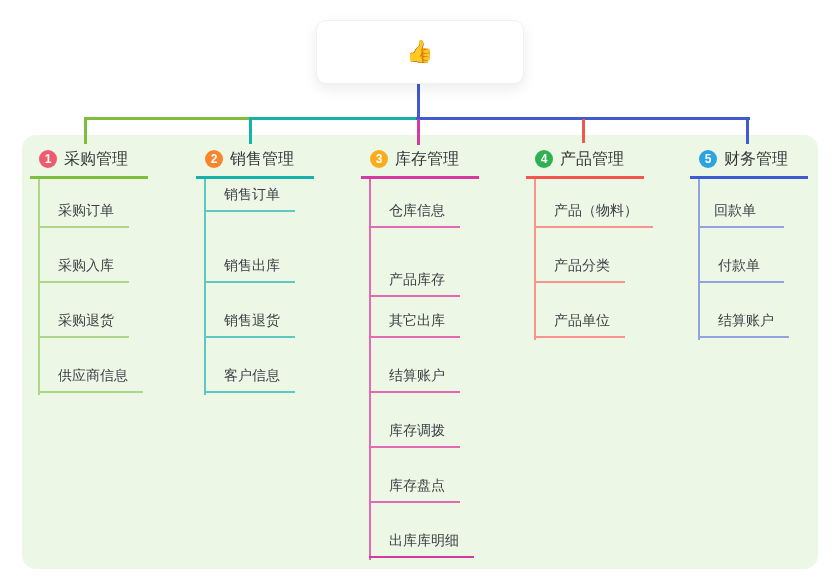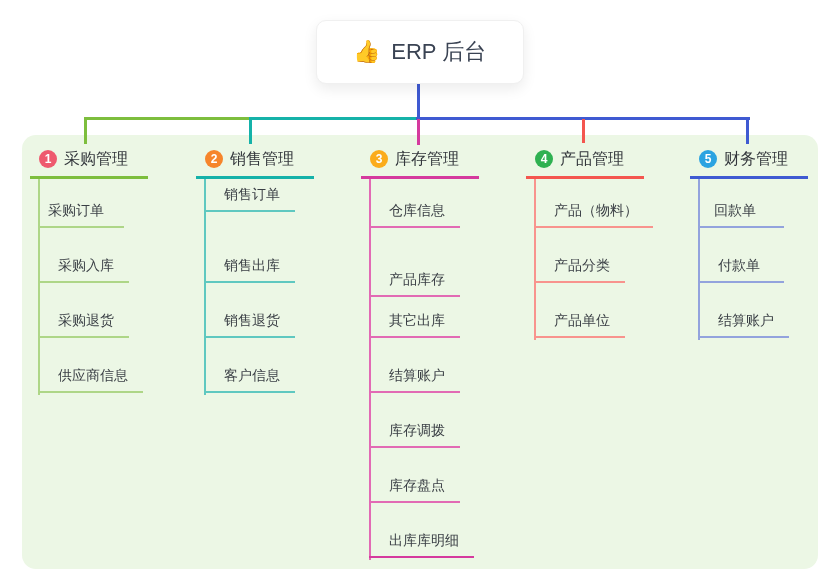--- a/index.html
+++ b/index.html
@@ -40,21 +40,20 @@
   .child-label{font-size:14px;color:#3a3f45;}
 </style>
 </head>
 <body>
 
 <div class="stage">
   <div class="panel" style="background: rgb(236, 247, 229);"></div>
 
   <div class="root-node">
     <span class="root-emoji">👍</span>
-    <span class="root-title">ERP 后台</span>
   </div>
 
   <div id="connectors">
       <div class="conn" style="left: 417px; top: 82px; width: 3px; height: 38px; background: rgb(63, 90, 210);"></div>
       <div class="conn" style="left: 85px; top: 117px; width: 166px; height: 3px; background: rgb(125, 190, 61);"></div>
       <div class="conn" style="left: 250px; top: 117px; width: 167px; height: 3px; background: rgb(21, 178, 169);"></div>
       <div class="conn" style="left: 416px; top: 117px; width: 334px; height: 3px; background: rgb(63, 90, 210);"></div>
       <div class="conn" style="left: 84px; top: 117px; width: 3px; height: 27px; background: rgb(125, 190, 61);"></div>
       <div class="conn" style="left: 249px; top: 117px; width: 3px; height: 27px; background: rgb(21, 178, 169);"></div>
       <div class="conn" style="left: 417px; top: 119px; width: 3px; height: 26px; background: rgb(213, 58, 158);"></div>
@@ -62,21 +61,21 @@
       <div class="conn" style="left: 746px; top: 117px; width: 3px; height: 27px; background: rgb(63, 90, 210);"></div>
     </div>
   <div id="branches">
       <div class="branch" style="left: 30px; top: 148px;">
     <div class="branch-header">
       <span class="badge" style="background: rgb(238, 90, 110);">1</span>
       <span class="branch-label">采购管理</span>
     </div>
     <div class="branch-underline" style="background: rgb(125, 190, 61);"></div>
     <div class="trunk" style="height: 216px; background: rgb(174, 214, 135);"></div>
-  <div class="child" style="top: 48px; border-bottom-color: rgb(174, 214, 135); padding-left: 10px;">
+  <div class="child" style="top: 48px; border-bottom-color: rgb(174, 214, 135);">
     <span class="child-label">采购订单</span>
   </div>
         <div class="child" style="top: 103px; border-bottom-color: rgb(174, 214, 135);">
     <span class="child-label">采购入库</span>
   </div>
         <div class="child" style="top: 158px; border-bottom-color: rgb(174, 214, 135);">
     <span class="child-label">采购退货</span>
   </div>
         <div class="child" style="top: 213px; border-bottom-color: rgb(174, 214, 135);">
     <span class="child-label">供应商信息</span>

